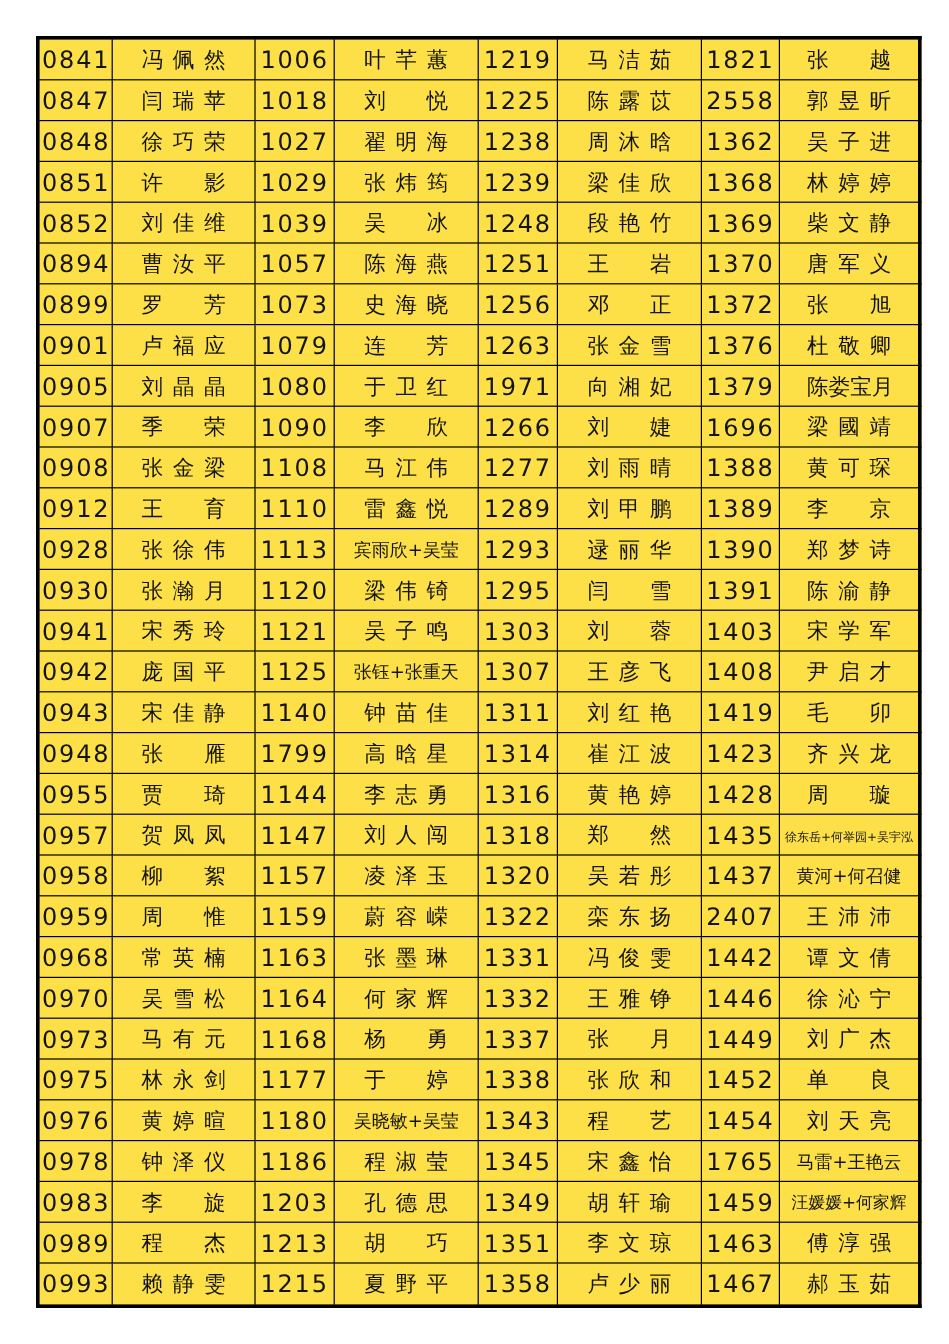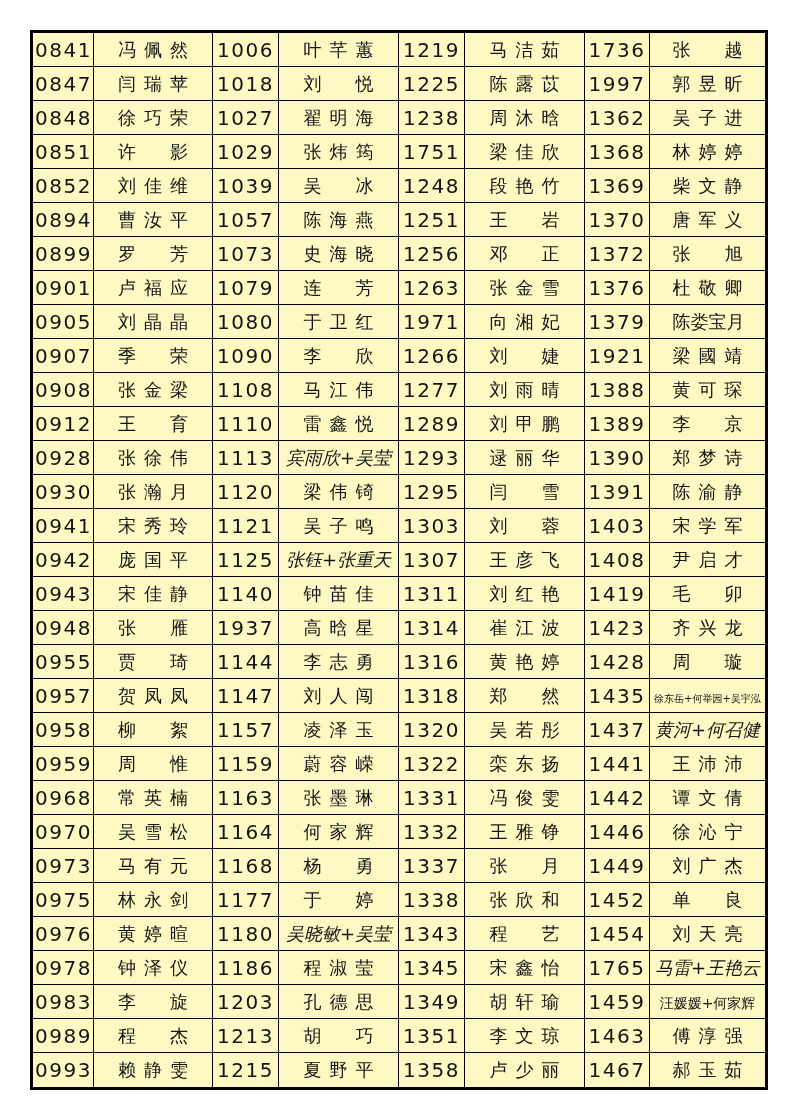--- a/index.html
+++ b/index.html
@@ -10,21 +10,21 @@
   }
   .page {
     width: 791px; height: 1120px;
     background: #ffffff;
     padding: 30px 26px 28px 30px;
   }
   table.roster {
     width: 735px; height: 1060px;
     border-collapse: collapse;
     table-layout: fixed;
-    background: #fef9c3;
+    background: #fde047;
   }
   table.roster { border: 3px solid #000000; }
   table.roster td {
     border: 1.5px solid #000000;
     text-align: center;
     vertical-align: middle;
     overflow: hidden;
     white-space: nowrap;
     color: #141414;
     padding: 0 2px;
@@ -37,21 +37,21 @@
   td.name { font-size: 18px; }
   .spread {
     display: inline-flex;
     justify-content: space-between;
     min-width: 70px;
     max-width: 106px;
     width: 70px;
   }
   .spread span { display: inline-block; }
   .plus { display: inline-block; letter-spacing: 0; }
-  .plus.md { font-size: 18px; font-style: italic; }
+  .plus.md { font-size: 15px; }
   .plus.sm { font-size: 14px; text-align: right; }
   .plus.xs { font-size: 10px; }
 </style>
 </head>
 <body>
 
 <div class="page">
   <table class="roster">
     <colgroup>
       <col style="width:62px">
@@ -76,21 +76,21 @@
               <span>叶</span>
               <span>芊</span>
               <span>蕙</span>
             </span></td>
           <td class="num">1219</td>
           <td class="name"><span class="spread">
               <span>马</span>
               <span>洁</span>
               <span>茹</span>
             </span></td>
-          <td class="num">1736</td>
+          <td class="num">1821</td>
           <td class="name"><span class="spread">
               <span>张</span>
               <span>越</span>
             </span></td>
         </tr>
         <tr>
           <td class="num">0847</td>
           <td class="name"><span class="spread">
               <span>闫</span>
               <span>瑞</span>
@@ -100,21 +100,21 @@
           <td class="name"><span class="spread">
               <span>刘</span>
               <span>悦</span>
             </span></td>
           <td class="num">1225</td>
           <td class="name"><span class="spread">
               <span>陈</span>
               <span>露</span>
               <span>苡</span>
             </span></td>
-          <td class="num">1997</td>
+          <td class="num">2558</td>
           <td class="name"><span class="spread">
               <span>郭</span>
               <span>昱</span>
               <span>昕</span>
             </span></td>
         </tr>
         <tr>
           <td class="num">0848</td>
           <td class="name"><span class="spread">
               <span>徐</span>
@@ -145,21 +145,21 @@
           <td class="name"><span class="spread">
               <span>许</span>
               <span>影</span>
             </span></td>
           <td class="num">1029</td>
           <td class="name"><span class="spread">
               <span>张</span>
               <span>炜</span>
               <span>筠</span>
             </span></td>
-          <td class="num">1751</td>
+          <td class="num">1239</td>
           <td class="name"><span class="spread">
               <span>梁</span>
               <span>佳</span>
               <span>欣</span>
             </span></td>
           <td class="num">1368</td>
           <td class="name"><span class="spread">
               <span>林</span>
               <span>婷</span>
               <span>婷</span>
@@ -299,21 +299,21 @@
           <td class="num">1090</td>
           <td class="name"><span class="spread">
               <span>李</span>
               <span>欣</span>
             </span></td>
           <td class="num">1266</td>
           <td class="name"><span class="spread">
               <span>刘</span>
               <span>婕</span>
             </span></td>
-          <td class="num">1921</td>
+          <td class="num">1696</td>
           <td class="name"><span class="spread">
               <span>梁</span>
               <span>國</span>
               <span>靖</span>
             </span></td>
         </tr>
         <tr>
           <td class="num">0908</td>
           <td class="name"><span class="spread">
               <span>张</span>
@@ -481,21 +481,21 @@
               <span>毛</span>
               <span>卯</span>
             </span></td>
         </tr>
         <tr>
           <td class="num">0948</td>
           <td class="name"><span class="spread">
               <span>张</span>
               <span>雁</span>
             </span></td>
-          <td class="num">1937</td>
+          <td class="num">1799</td>
           <td class="name"><span class="spread">
               <span>高</span>
               <span>晗</span>
               <span>星</span>
             </span></td>
           <td class="num">1314</td>
           <td class="name"><span class="spread">
               <span>崔</span>
               <span>江</span>
               <span>波</span>
@@ -584,21 +584,21 @@
               <span>蔚</span>
               <span>容</span>
               <span>嵘</span>
             </span></td>
           <td class="num">1322</td>
           <td class="name"><span class="spread">
               <span>栾</span>
               <span>东</span>
               <span>扬</span>
             </span></td>
-          <td class="num">1441</td>
+          <td class="num">2407</td>
           <td class="name"><span class="spread">
               <span>王</span>
               <span>沛</span>
               <span>沛</span>
             </span></td>
         </tr>
         <tr>
           <td class="num">0968</td>
           <td class="name"><span class="spread">
               <span>常</span>

